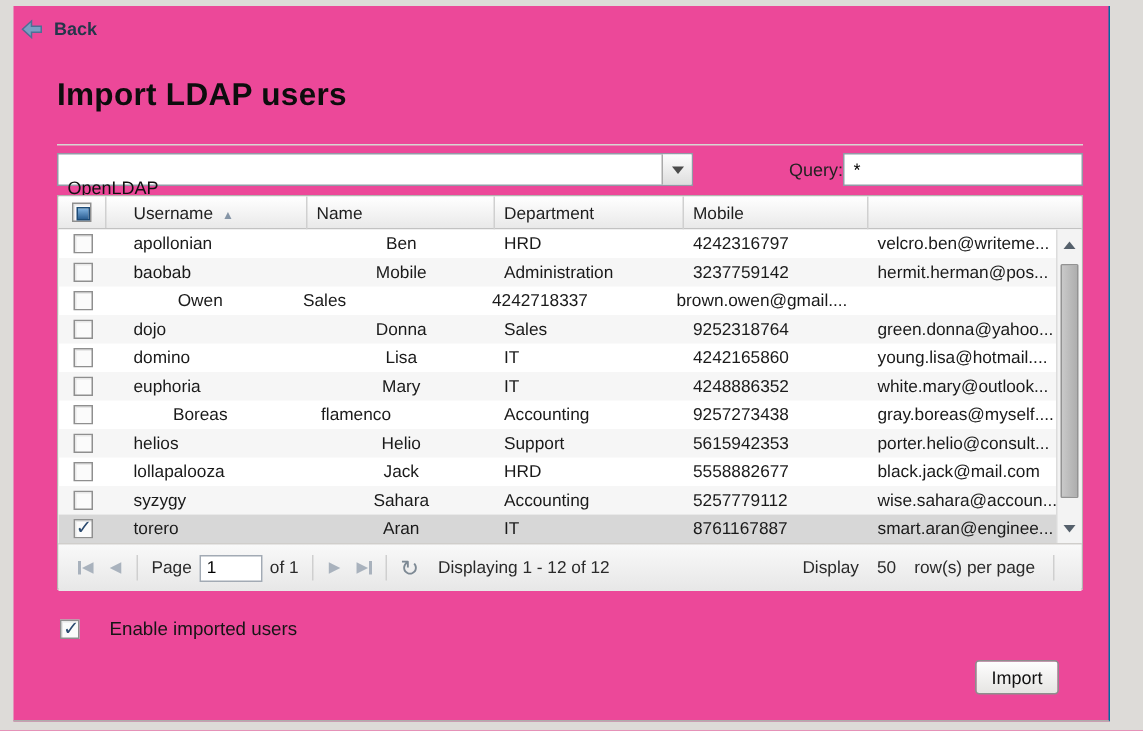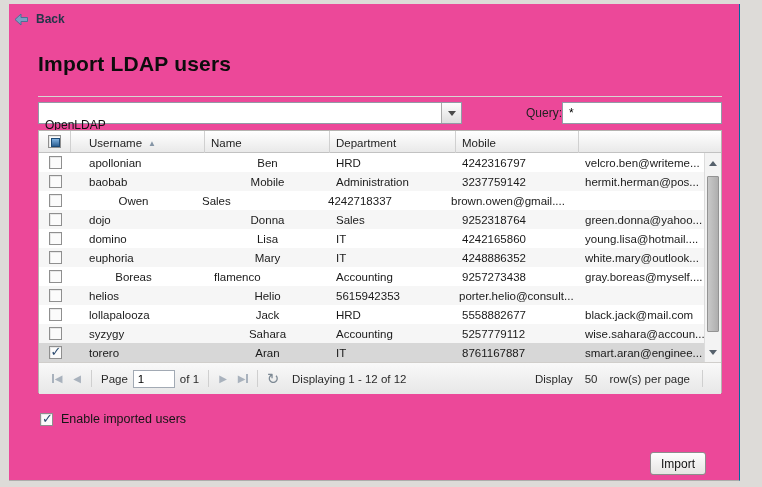--- a/index.html
+++ b/index.html
@@ -80,25 +80,25 @@
   .page-input { width:42px; height:18px; border:1px solid #a2aab4; font-size:11.5px; padding:0 4px;
                 font-family:"Liberation Sans","DejaVu Sans",sans-serif; }
   .pg-refresh { width:22px; height:20px; display:flex; align-items:center; justify-content:center;
                 color:#7d8994; font-size:15px; }
   .pg-displaying { margin-left:8px; }
   .pg-right { margin-left:auto; display:flex; align-items:center; }
   .pg-right .t { margin-right:12px; }
   .pg-right .sep-end { width:1px; height:17px; background:#cfcfcf; margin-right:10px; }
 
   
-  .enable-row { position:absolute; left:31px; top:408px; display:flex; align-items:center; gap:8px; cursor:pointer; }
+  .enable-row { position:absolute; left:31px; top:408px; display:flex; align-items:center; gap:20px; cursor:pointer; }
   .enable-label { font-size:12.5px; color:#151515; }
 
   
-  .import-button { position:absolute; top:448px; right:33px; width:56px; height:23px;
+  .import-button { position:absolute; top:436px; right:33px; width:56px; height:23px;
                    background:linear-gradient(#fefefe,#e6e5e3); border:1px solid #8d8d8d; border-radius:3px;
                    font-size:12px; color:#111; font-family:"Liberation Sans","DejaVu Sans",sans-serif; cursor:pointer;
                    display:flex; align-items:center; justify-content:center; }
 </style>
 </head>
 <body>
 
 <div class="panel">
 
   <div class="back-row">
@@ -222,20 +222,21 @@
     <div class="cell c-mobile">9257273438</div>
     <div class="cell c-email">gray.boreas@myself....</div>
   </div>
 
   <div class="grid-row alt">
     <div class="cell c-sel">
       <span class="cb row-checkbox"></span>
     </div>
     <div class="cell c-username">helios</div>
     <div class="cell c-name">Helio</div>
+    <div class="cell c-department">Support</div>
     <div class="cell c-mobile">5615942353</div>
     <div class="cell c-email">porter.helio@consult...</div>
   </div>
 
   <div class="grid-row">
     <div class="cell c-sel">
       <span class="cb row-checkbox"></span>
     </div>
     <div class="cell c-username">lollapalooza</div>
     <div class="cell c-name">Jack</div>

